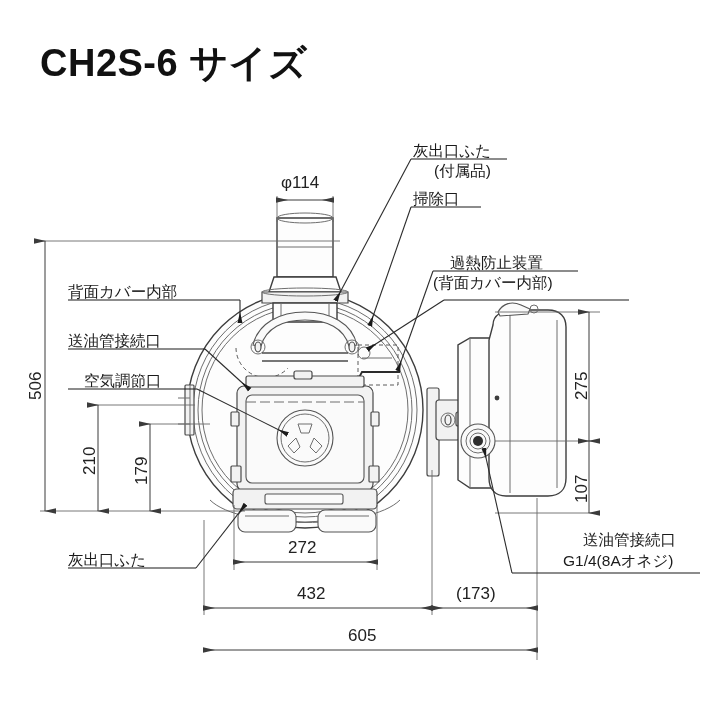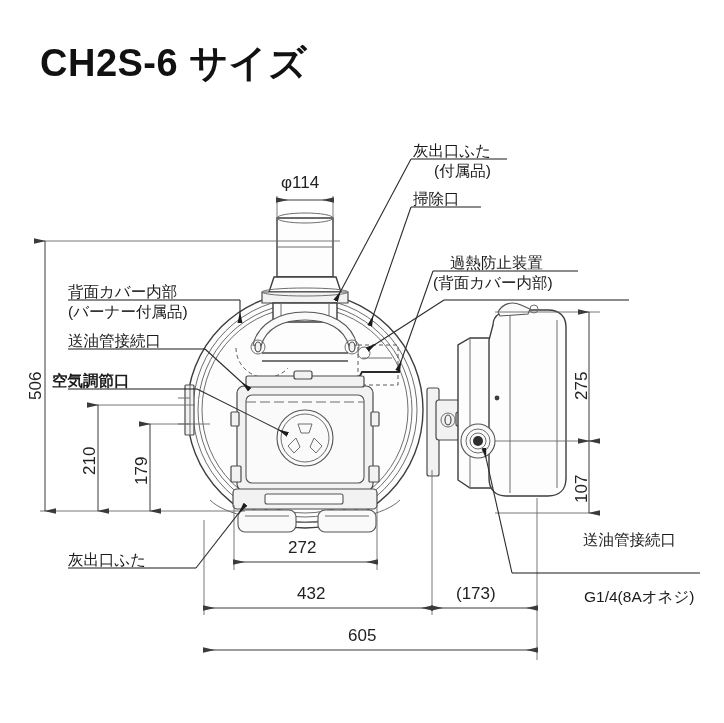--- a/index.html
+++ b/index.html
@@ -264,27 +264,26 @@
     </g>
   </svg>
 
   <div class="lbl" style="left:413px;top:141px;">灰出口ふた</div>
   <div class="lbl" style="left:434px;top:161px;">(付属品)</div>
   <div class="lbl" style="left:413px;top:189px;">掃除口</div>
   <div class="lbl" style="left:450px;top:253px;">過熱防止装置</div>
   <div class="lbl" style="left:433px;top:273px;">(背面カバー内部)</div>
 
   <div class="lbl" style="left:68px;top:282px;">背面カバー内部</div>
-  <div class="lbl" style="left:68px;top:302px;">(バーナー付属品)</div>
   <div class="lbl" style="left:68px;top:331px;">送油管接続口</div>
-  <div class="lbl" style="left:52px;top:371px;font-weight:bold;">空気調節口</div>
+  <div class="lbl" style="left:84px;top:371px;">空気調節口</div>
   <div class="lbl" style="left:68px;top:550px;">灰出口ふた</div>
 
   <div class="lbl" style="left:583px;top:530px;">送油管接続口</div>
-  <div class="lbl" style="left:584px;top:551px;margin-top:36px;">G1/4(8Aオネジ)</div>
+  <div class="lbl" style="left:563px;top:551px;">G1/4(8Aオネジ)</div>
 
   <div class="dim" style="left:281px;top:173px;">φ114</div>
   <div class="dim vert" style="left:26px;top:400px;">506</div>
   <div class="dim vert" style="left:80px;top:475px;">210</div>
   <div class="dim vert" style="left:132px;top:485px;">179</div>
   <div class="dim vert" style="left:572px;top:400px;">275</div>
   <div class="dim vert" style="left:572px;top:503px;">107</div>
   <div class="dim" style="left:288px;top:538px;">272</div>
   <div class="dim" style="left:297px;top:584px;">432</div>
   <div class="dim" style="left:456px;top:584px;">(173)</div>

